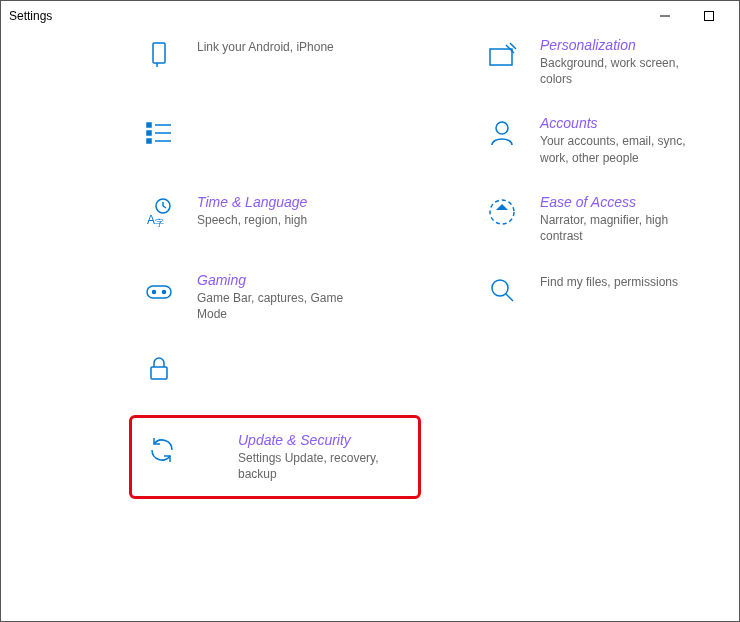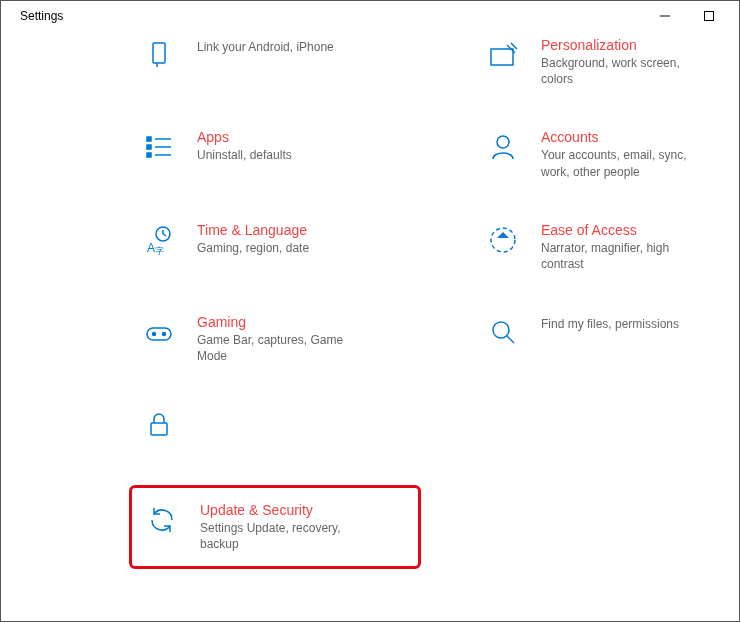--- a/index.html
+++ b/index.html
@@ -1,32 +1,32 @@
 <!DOCTYPE html>
 <html><head>
 <meta charset="utf-8">
 <style>
 * { margin: 0; padding: 0; box-sizing: border-box; font-family: "Segoe UI", sans-serif; }
 body { background: #fff; width: 740px; height: 622px; overflow: hidden; border: 1px solid #555; }
-.titlebar { height: 30px; display: flex; align-items: center; padding: 12px 8px; margin-left: 11px; }
+.titlebar { height: 30px; display: flex; align-items: center; padding: 12px 8px; }
 .titlebar .title { font-size: 12px; color: #000; }
 .titlebar .spacer { flex: 1; }
 .titlebar .winbtn { width: 44px; height: 30px; display: flex; align-items: center; justify-content: center; }
 .winbtn svg { width: 10px; height: 10px; }
 .content { padding: 0 40px 0 40px; }
-.grid { display: grid; grid-template-columns: 1fr 1fr; column-gap: 30px; row-gap: 42px; margin-top: 6px; }
+.grid { display: grid; grid-template-columns: 1fr 1fr; column-gap: 30px; row-gap: 42px; margin-top: 6px; gap: 28px; }
 .item { display: flex; align-items: flex-start; gap: 20px; padding-left: 100px; cursor: pointer; }
 .item .icon { width: 36px; height: 36px; flex-shrink: 0; color: #0078d4; display: flex; align-items: center; justify-content: center; }
 .item .icon svg { width: 32px; height: 32px; stroke: #0078d4; fill: none; stroke-width: 1.5; }
 .item .text { max-width: 180px; }
-.item .title2 { font-size: 14px; color: #ef4444; }
+.item .title2 { font-size: 14px; color: #8b5cf6; font-style: italic; }
 .item .desc { font-size: 12px; color: #666; margin-top: 2px; line-height: 1.35; }
 .span-two { grid-column: 1 / span 2; }
 .highlight { border: 3px solid #e30613; border-radius: 6px; padding: 14px 0; margin-left: 88px; padding-left: 12px; }
-.highlight .item { padding-left: 0; }
+.highlight .item { padding-left: 0; justify-content: space-between; }
 .highlight-wrap { display:flex; }
 </style>
 </head>
 <body>
 
 <div class="titlebar">
   <span class="title">Settings</span>
   <span class="spacer"></span>
   <div class="winbtn">
     <svg viewBox="0 0 10 10">
@@ -75,24 +75,20 @@
       <div class="icon">
         <svg viewBox="0 0 32 32">
             <rect x="4" y="6" width="4" height="4" fill="#0078d4"></rect>
             <rect x="4" y="14" width="4" height="4" fill="#0078d4"></rect>
             <rect x="4" y="22" width="4" height="4" fill="#0078d4"></rect>
             <line x1="12" y1="8" x2="28" y2="8"></line>
             <line x1="12" y1="16" x2="28" y2="16"></line>
             <line x1="12" y1="24" x2="28" y2="24"></line>
           </svg>
       </div>
-      <div class="text">
-        <div class="title2">Apps</div>
-        <div class="desc">Uninstall, defaults</div>
-      </div>
     </div>
 
     <div class="item">
       <div class="icon">
         <svg viewBox="0 0 32 32">
             <circle cx="16" cy="11" r="6"></circle>
             <path d="M6 28 C6 20 26 20 26 28"></path>
           </svg>
       </div>
       <div class="text">
@@ -106,21 +102,21 @@
         <svg viewBox="0 0 32 32">
             <circle cx="20" cy="10" r="7"></circle>
             <line x1="20" y1="6" x2="20" y2="10"></line>
             <line x1="20" y1="10" x2="23" y2="12"></line>
             <text x="4" y="28" font-size="12" fill="#0078d4" stroke="none">A</text>
             <text x="12" y="30" font-size="9" fill="#0078d4" stroke="none">字</text>
           </svg>
       </div>
       <div class="text">
         <div class="title2">Time &amp; Language</div>
-        <div class="desc">Gaming, region, date</div>
+        <div class="desc">Speech, region, high</div>
       </div>
     </div>
 
     <div class="item">
       <div class="icon">
         <svg viewBox="0 0 32 32">
             <circle cx="16" cy="16" r="12" stroke-dasharray="4 3"></circle>
             <path d="M10 14 L22 14 L16 8 Z" fill="#0078d4" stroke="none"></path>
           </svg>
       </div>

